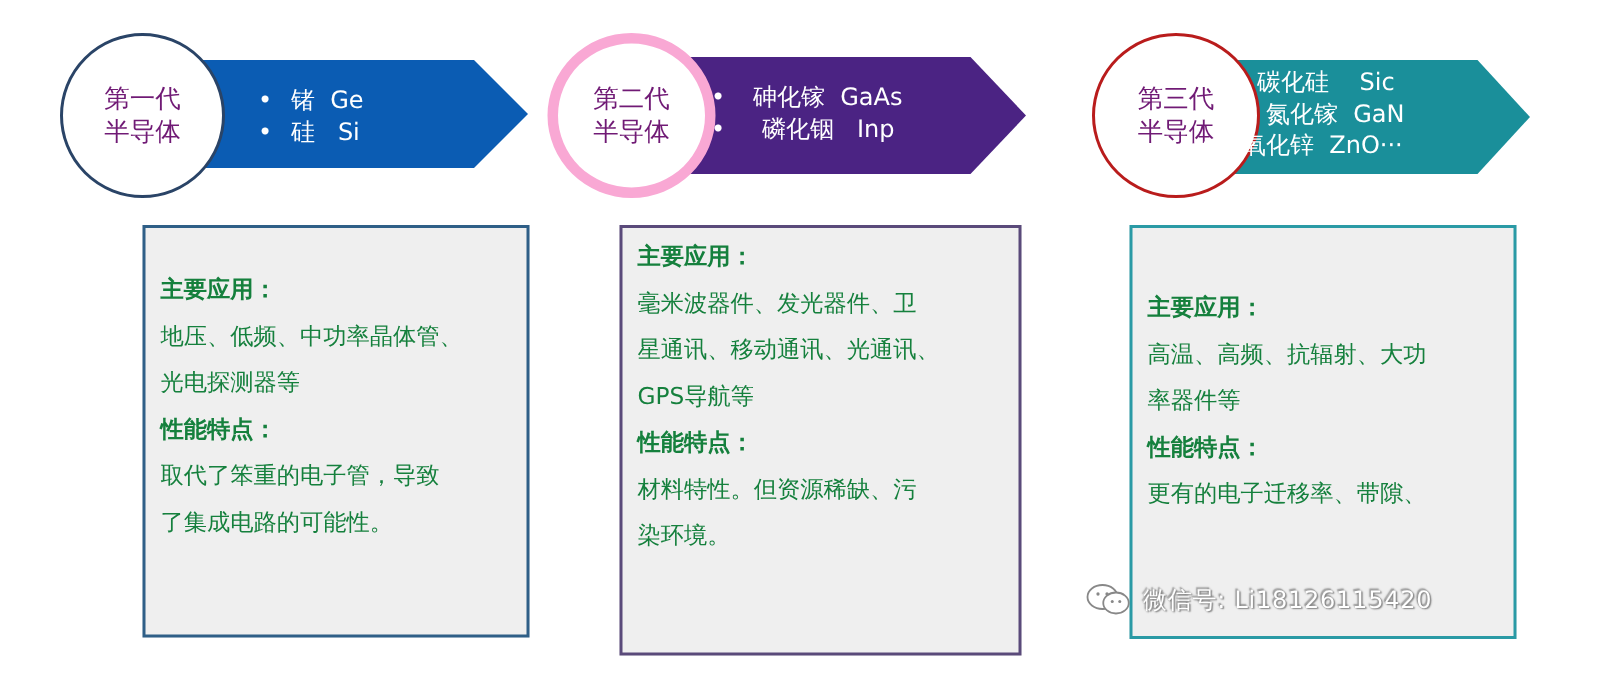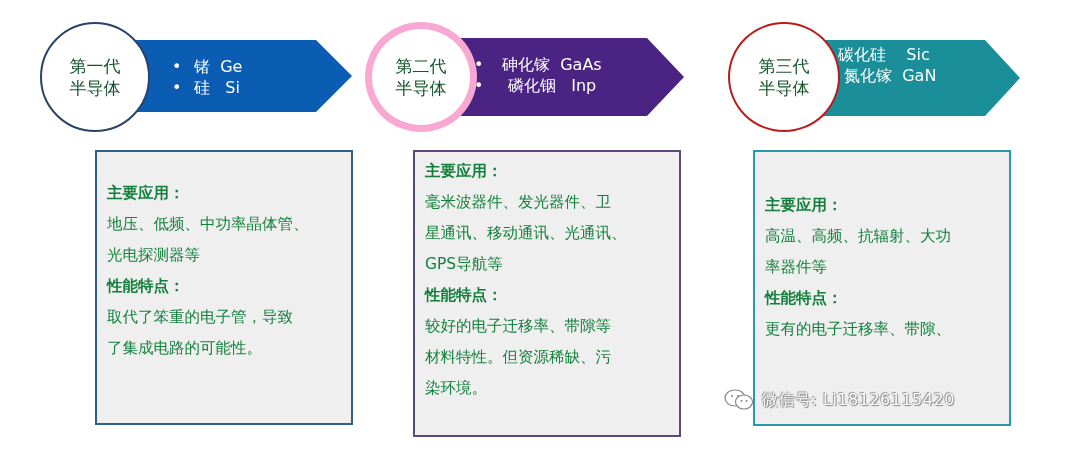--- a/index.html
+++ b/index.html
@@ -2,21 +2,21 @@
 <html><head>
 <meta charset="utf-8">
 <style>
   html, body { margin:0; padding:0; }
   body { width:1080px; height:453px; background:#ffffff; position:relative; overflow:hidden;
          font-family:"DejaVu Sans","Liberation Sans",sans-serif; }
   .arrow { position:absolute; }
   .arrow svg { display:block; }
   .circle { position:absolute; border-radius:50%; background:#ffffff; box-sizing:border-box;
             display:flex; flex-direction:column; align-items:center; justify-content:center;
-            color:#14532d; font-size:17px; line-height:22px; font-weight:500; }
+            color:#701a75; font-size:17px; line-height:22px; font-weight:500; }
   .materials { position:absolute; color:#ffffff; font-size:16px; line-height:21px; }
   .materials .row { white-space:nowrap; display:flex; }
   .materials .dot { display:inline-block; width:22px; }
   .box { position:absolute; box-sizing:border-box; background:#efefef; border:2px solid;
          color:#15803d; font-size:15.5px; line-height:31px; padding:0 10px; }
   .box .head { font-weight:bold; }
   .box .line { white-space:nowrap; }
   .watermark { position:absolute; left:724px; top:388px; color:#ffffff; font-size:16px;
                font-family:"DejaVu Sans",sans-serif; letter-spacing:0.5px;
                text-shadow: 0 0 1px #777, 1px 1px 1px #888, -1px -1px 1px #999; white-space:nowrap;
@@ -75,21 +75,20 @@
       <span class="dot">•</span>
       <span style="white-space:pre; margin-left:12px;">磷化铟   Inp</span>
     </div>
   </div>
   <div class="box" style="left:413px; top:150px; width:268px; height:287px; border-color:#5a4a7a; padding-top:4px;">
     <div class="line head">主要应用：</div>
     <div class="line">毫米波器件、发光器件、卫</div>
     <div class="line">星通讯、移动通讯、光通讯、</div>
     <div class="line">GPS导航等</div>
     <div class="line head">性能特点：</div>
-    <div class="line">较好的电子迁移率、带隙等</div>
     <div class="line">材料特性。但资源稀缺、污</div>
     <div class="line">染环境。</div>
   </div>
 </div>
 
 <div>
   <div class="arrow" style="left:780px; top:40px;">
     <svg width="242" height="76" viewBox="0 0 242 76">
       <polygon points="0,0 205,0 240,38 205,76 0,76" fill="#1a8f9a"></polygon>
     </svg>
@@ -102,20 +101,21 @@
     <div class="row" style="margin-left:10px;">
       <span class="dot">•</span>
       <span style="white-space:pre; margin-left:6px;">碳化硅    Sic</span>
     </div>
     <div class="row" style="margin-left:10px;">
       <span class="dot">•</span>
       <span style="white-space:pre; margin-left:12px;text-align:right;">氮化镓  GaN</span>
     </div>
     <div class="row">
       <span class="dot">•</span>
+      <span style="white-space:pre; margin-left:6px;">氧化锌  ZnO···</span>
     </div>
   </div>
   <div class="box" style="left:753px; top:150px; width:258px; height:276px; border-color:#2a9aa5; padding-top:38px;">
     <div class="line head">主要应用：</div>
     <div class="line">高温、高频、抗辐射、大功</div>
     <div class="line">率器件等</div>
     <div class="line head">性能特点：</div>
     <div class="line">更有的电子迁移率、带隙、</div>
   </div>
 </div>

